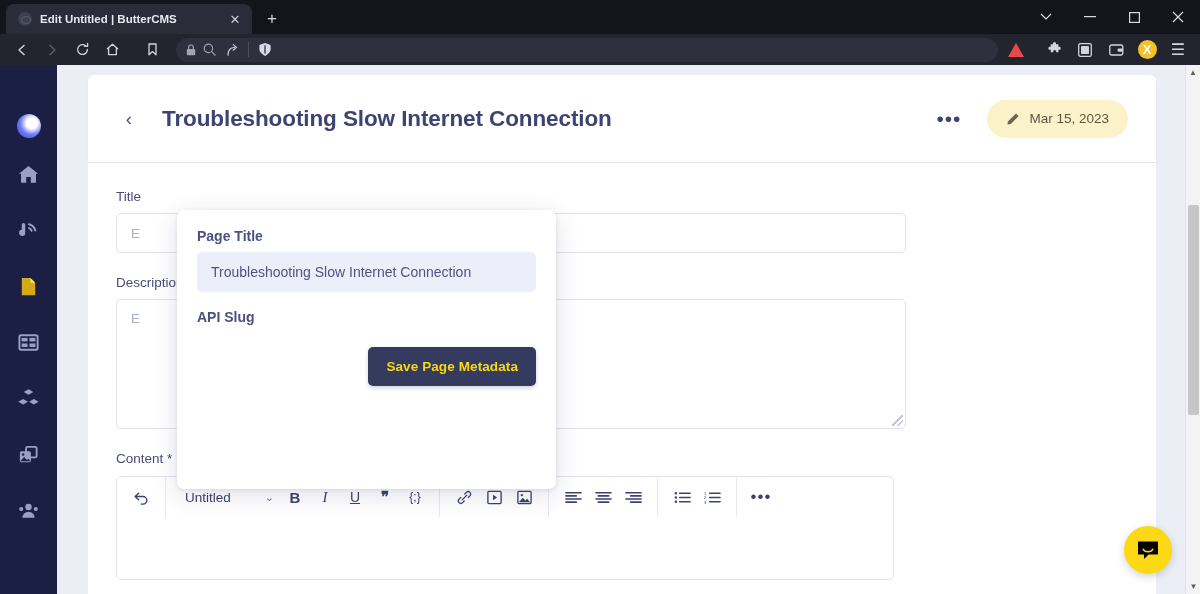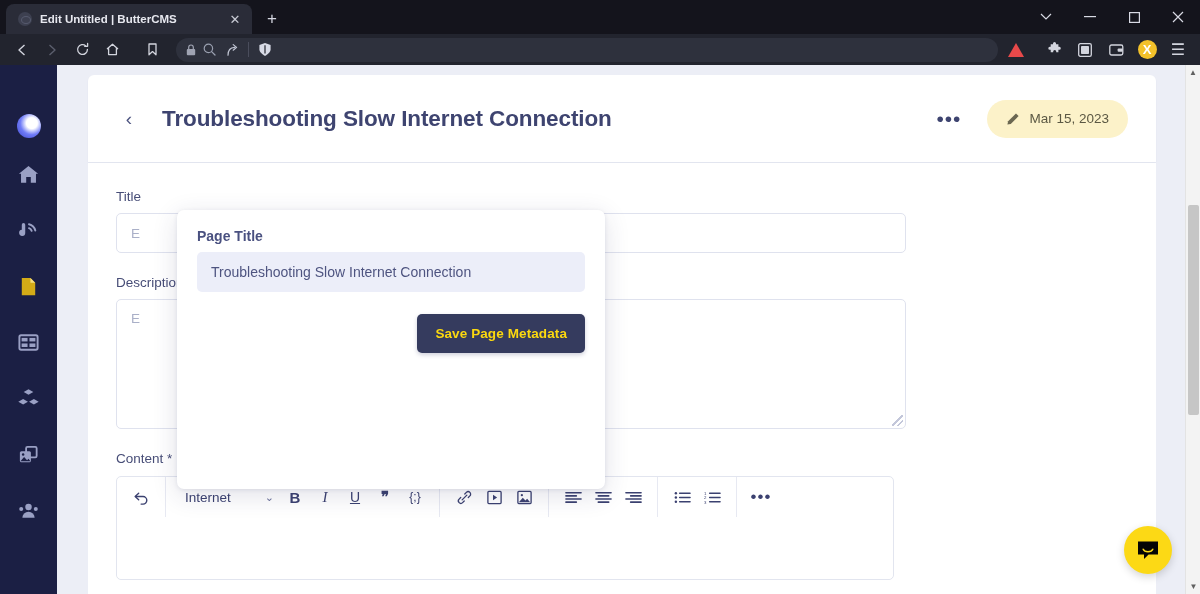--- a/index.html
+++ b/index.html
@@ -176,21 +176,21 @@
   }
   .tb-select {
     display: flex; align-items: center; gap: 34px; padding: 0 6px 0 10px;
     color: #3b4170; font-size: 13.5px; height: 30px;
   }
   .tb-select .chev { font-size: 11px; color: #6d739c; }
   .editor-area { height: 62px; background: #fff; border-radius: 0 0 5px 5px; }
 
   
   .modal-pop {
-    position: absolute; left: 120px; top: 145px; width: 428px; height: 279px;
+    position: absolute; left: 120px; top: 145px; width: 379px; height: 279px;
     background: #ffffff; border-radius: 7px;
     box-shadow: 0 6px 26px rgba(40,45,95,.14), 0 1px 4px rgba(40,45,95,.10);
     padding: 18px 20px 0 20px; z-index: 40;
   }
   .m-label { font-size: 14px; color: #4a5180; font-weight: bold; margin-bottom: 8px; }
   .m-input {
     height: 40px; background: #eceef9; border-radius: 5px; display: flex;
     align-items: center; padding: 0 14px; font-size: 14px; color: #4e5480;
     margin-bottom: 17px;
   }
@@ -436,21 +436,21 @@
                 <div class="tb-btn">
                   <svg width="17" height="17" viewBox="0 0 18 18">
                       <path d="M3 8 h7.6 a4 4 0 0 1 0 8 h-2" fill="none" stroke="currentColor" stroke-width="1.5" stroke-linecap="round"></path>
                       <path d="M6 4.6 L2.3 8 L6 11.4" fill="none" stroke="currentColor" stroke-width="1.5" stroke-linecap="round" stroke-linejoin="round"></path>
                     </svg>
                 </div>
               </div>
 
               <div class="tb-group">
                 <div class="tb-select">
-                  <span>Internet</span>
+                  <span>Untitled</span>
                   <span class="chev">⌄</span>
                 </div>
                 <div class="tb-btn" style="font-weight:bold;font-size:15px">B</div>
                 <div class="tb-btn" style="font-style:italic;font-size:15px;font-family:'Liberation Serif',serif">I</div>
                 <div class="tb-btn" style="text-decoration:underline;font-size:14px">U</div>
                 <div class="tb-btn" style="font-size:15px;font-weight:bold">❞</div>
                 <div class="tb-btn" style="font-size:12px">{;}</div>
               </div>
 
               <div class="tb-group">
@@ -517,20 +517,21 @@
 
             </div>
             <div class="editor-area"></div>
           </div>
         </div>
       </div>
 
       <div class="modal-pop">
         <div class="m-label">Page Title</div>
         <div class="m-input">Troubleshooting Slow Internet Connection</div>
+        <div class="m-label">API Slug</div>
         <div class="m-actions">
           <div class="m-save">Save Page Metadata</div>
         </div>
       </div>
 
       <div class="intercom">
         <svg width="26" height="26" viewBox="0 0 26 26">
           <path d="M3 4.4 h20 v13.2 h-9.4 L9 22 v-4.4 H3 Z" fill="#050505"></path>
           <path d="M8.2 12.2 a5 3.4 0 0 0 9.6 0" fill="none" stroke="#fcd915" stroke-width="1.5" stroke-linecap="round"></path>
         </svg>

